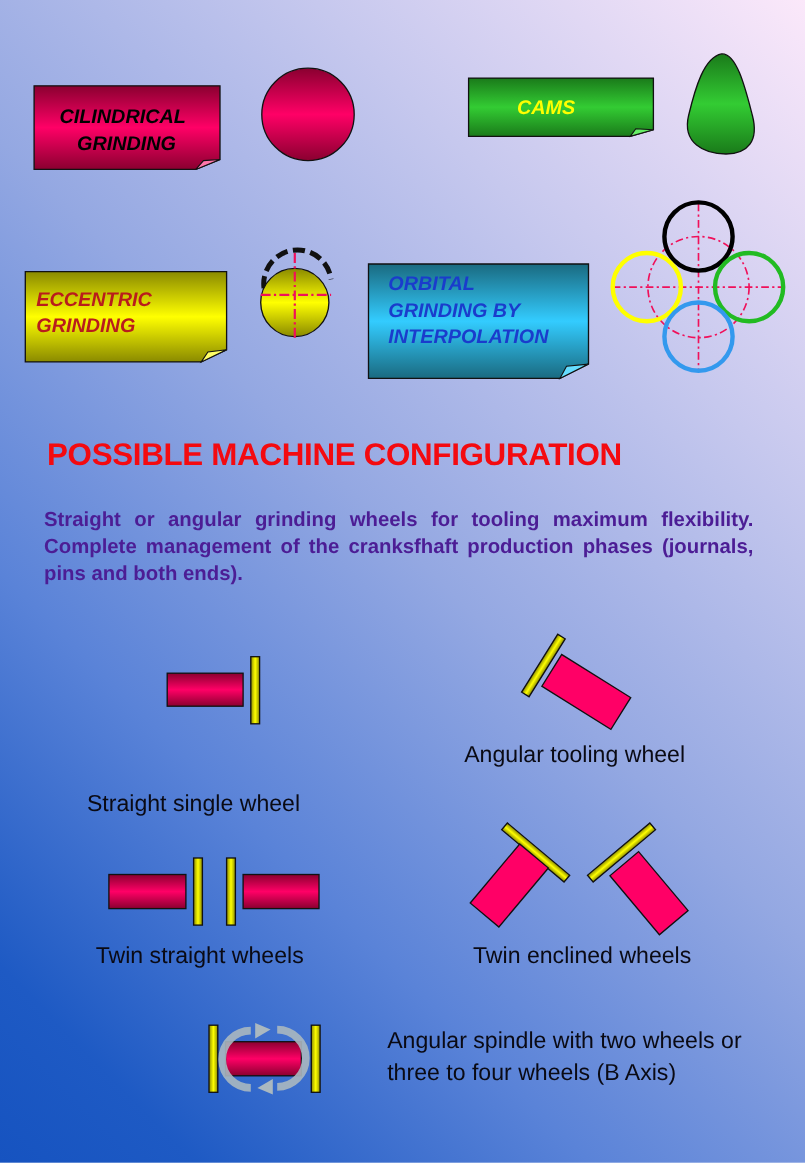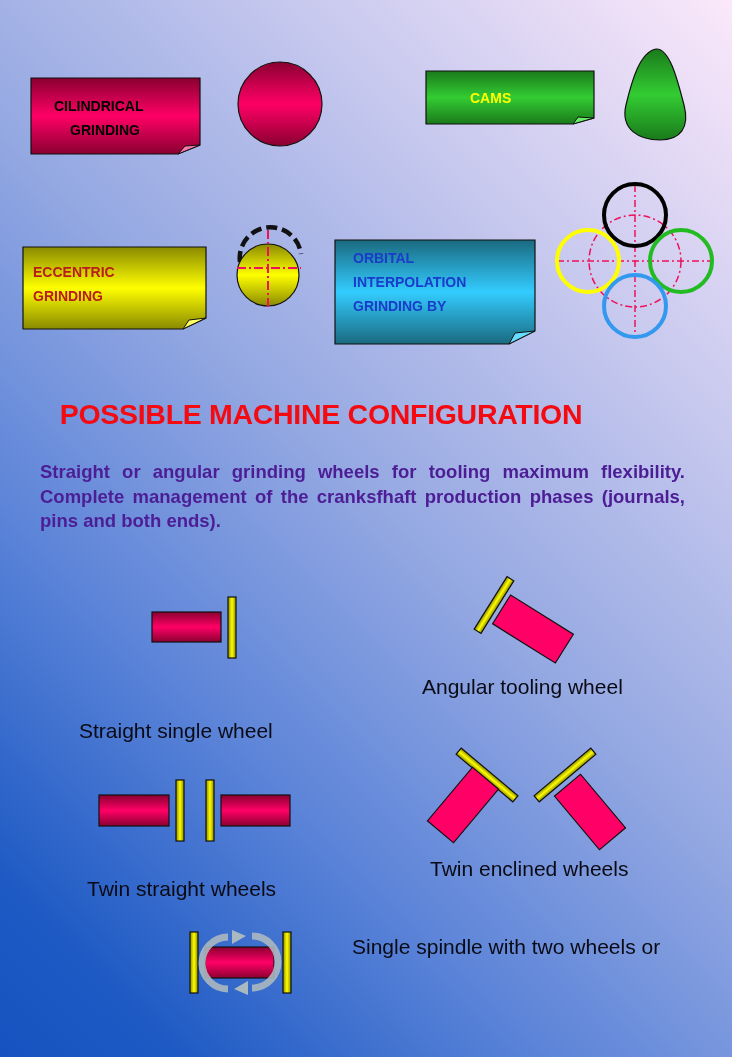--- a/index.html
+++ b/index.html
@@ -3,28 +3,28 @@
 <meta charset="utf-8">
 <style>
   html, body { margin:0; padding:0; }
   body {
     width:732px; height:1057px; position:relative; overflow:hidden;
     background: linear-gradient(225deg, #fbe8fa 0%, #c6c8ee 25%, #94a8e2 48%, #5a83d8 70%, #1e5ac4 90%, #1653c0 100%);
     font-family: "Liberation Sans", sans-serif;
   }
   .layer { position:absolute; left:0; top:0; }
   .label-box-text {
-    position:absolute; font-weight:bold; font-size:14px; line-height:24px;
+    position:absolute; font-weight:bold; font-size:18px; line-height:24px;
     font-family: "Liberation Sans", sans-serif;
+    font-style: italic;
   }
   .title {
     position:absolute; left:0; width:608px; top:398px; text-align:center;
     color:#f40a10; font-weight:bold; font-size:28.5px; letter-spacing:-0.3px;
     font-family: "Liberation Sans", sans-serif;
-    padding-left: 17px;
   }
   .desc {
     position:absolute; left:40px; width:645px; top:460px;
     color:#4c1d95; font-weight:bold; font-size:18.5px; line-height:24.5px;
     text-align:justify; text-align-last:left;
     font-family: "Liberation Sans", sans-serif;
   }
   .caption {
     position:absolute; color:#0a0a14; font-size:21px;
     font-family: "Liberation Sans", sans-serif; white-space:nowrap;
@@ -144,26 +144,27 @@
 </div>
 <div class="label-box-text" style="left:451px;top:86px;color:#ffff00;margin-left:19px;">
   <div>CAMS</div>
 </div>
 <div class="label-box-text" style="left:33px;top:260px;color:#b91c1c;">
   <div>ECCENTRIC</div>
   <div>GRINDING</div>
 </div>
 <div class="label-box-text" style="left:353px;top:246px;color:#1a3ccc;">
   <div>ORBITAL</div>
+  <div>GRINDING BY</div>
   <div>INTERPOLATION</div>
-  <div>GRINDING BY</div>
 </div>
 
 <div class="title">POSSIBLE MACHINE CONFIGURATION</div>
 <div class="desc">Straight or angular grinding wheels for tooling maximum flexibility. Complete management of the cranksfhaft production phases (journals, pins and both ends).</div>
 
 <div class="caption" style="left:79px;top:675px;margin-top:44px;">Straight single wheel</div>
 <div class="caption" style="left:422px;top:675px;">Angular tooling wheel</div>
-<div class="caption" style="left:87px;top:857px;margin-top:20px;">Twin straight wheels</div>
+<div class="caption" style="left:87px;top:857px;">Twin straight wheels</div>
 <div class="caption" style="left:430px;top:857px;text-align:center;">Twin enclined wheels</div>
 <div class="caption caption-multi" style="left:352px;top:932px;">
-  <div>Single spindle with two wheels or</div>
+  <div>Angular spindle with two wheels or</div>
+  <div>three to four wheels (B Axis)</div>
 </div>
 
 </body></html>

